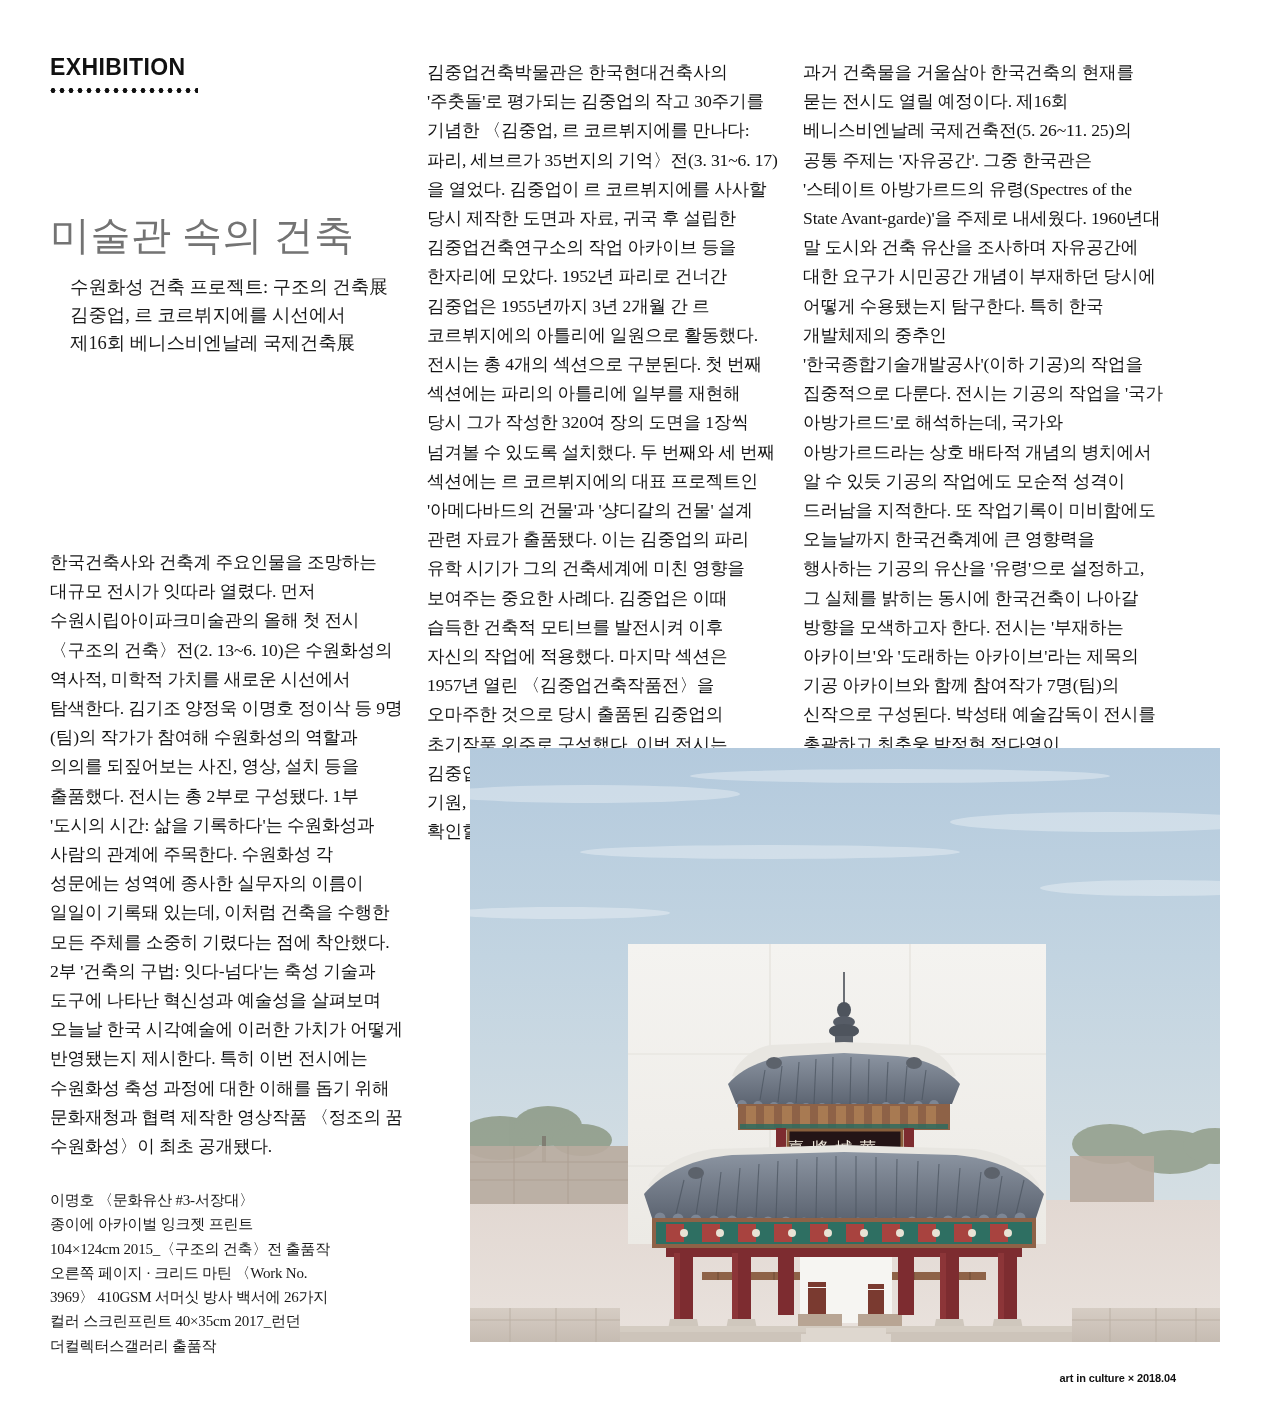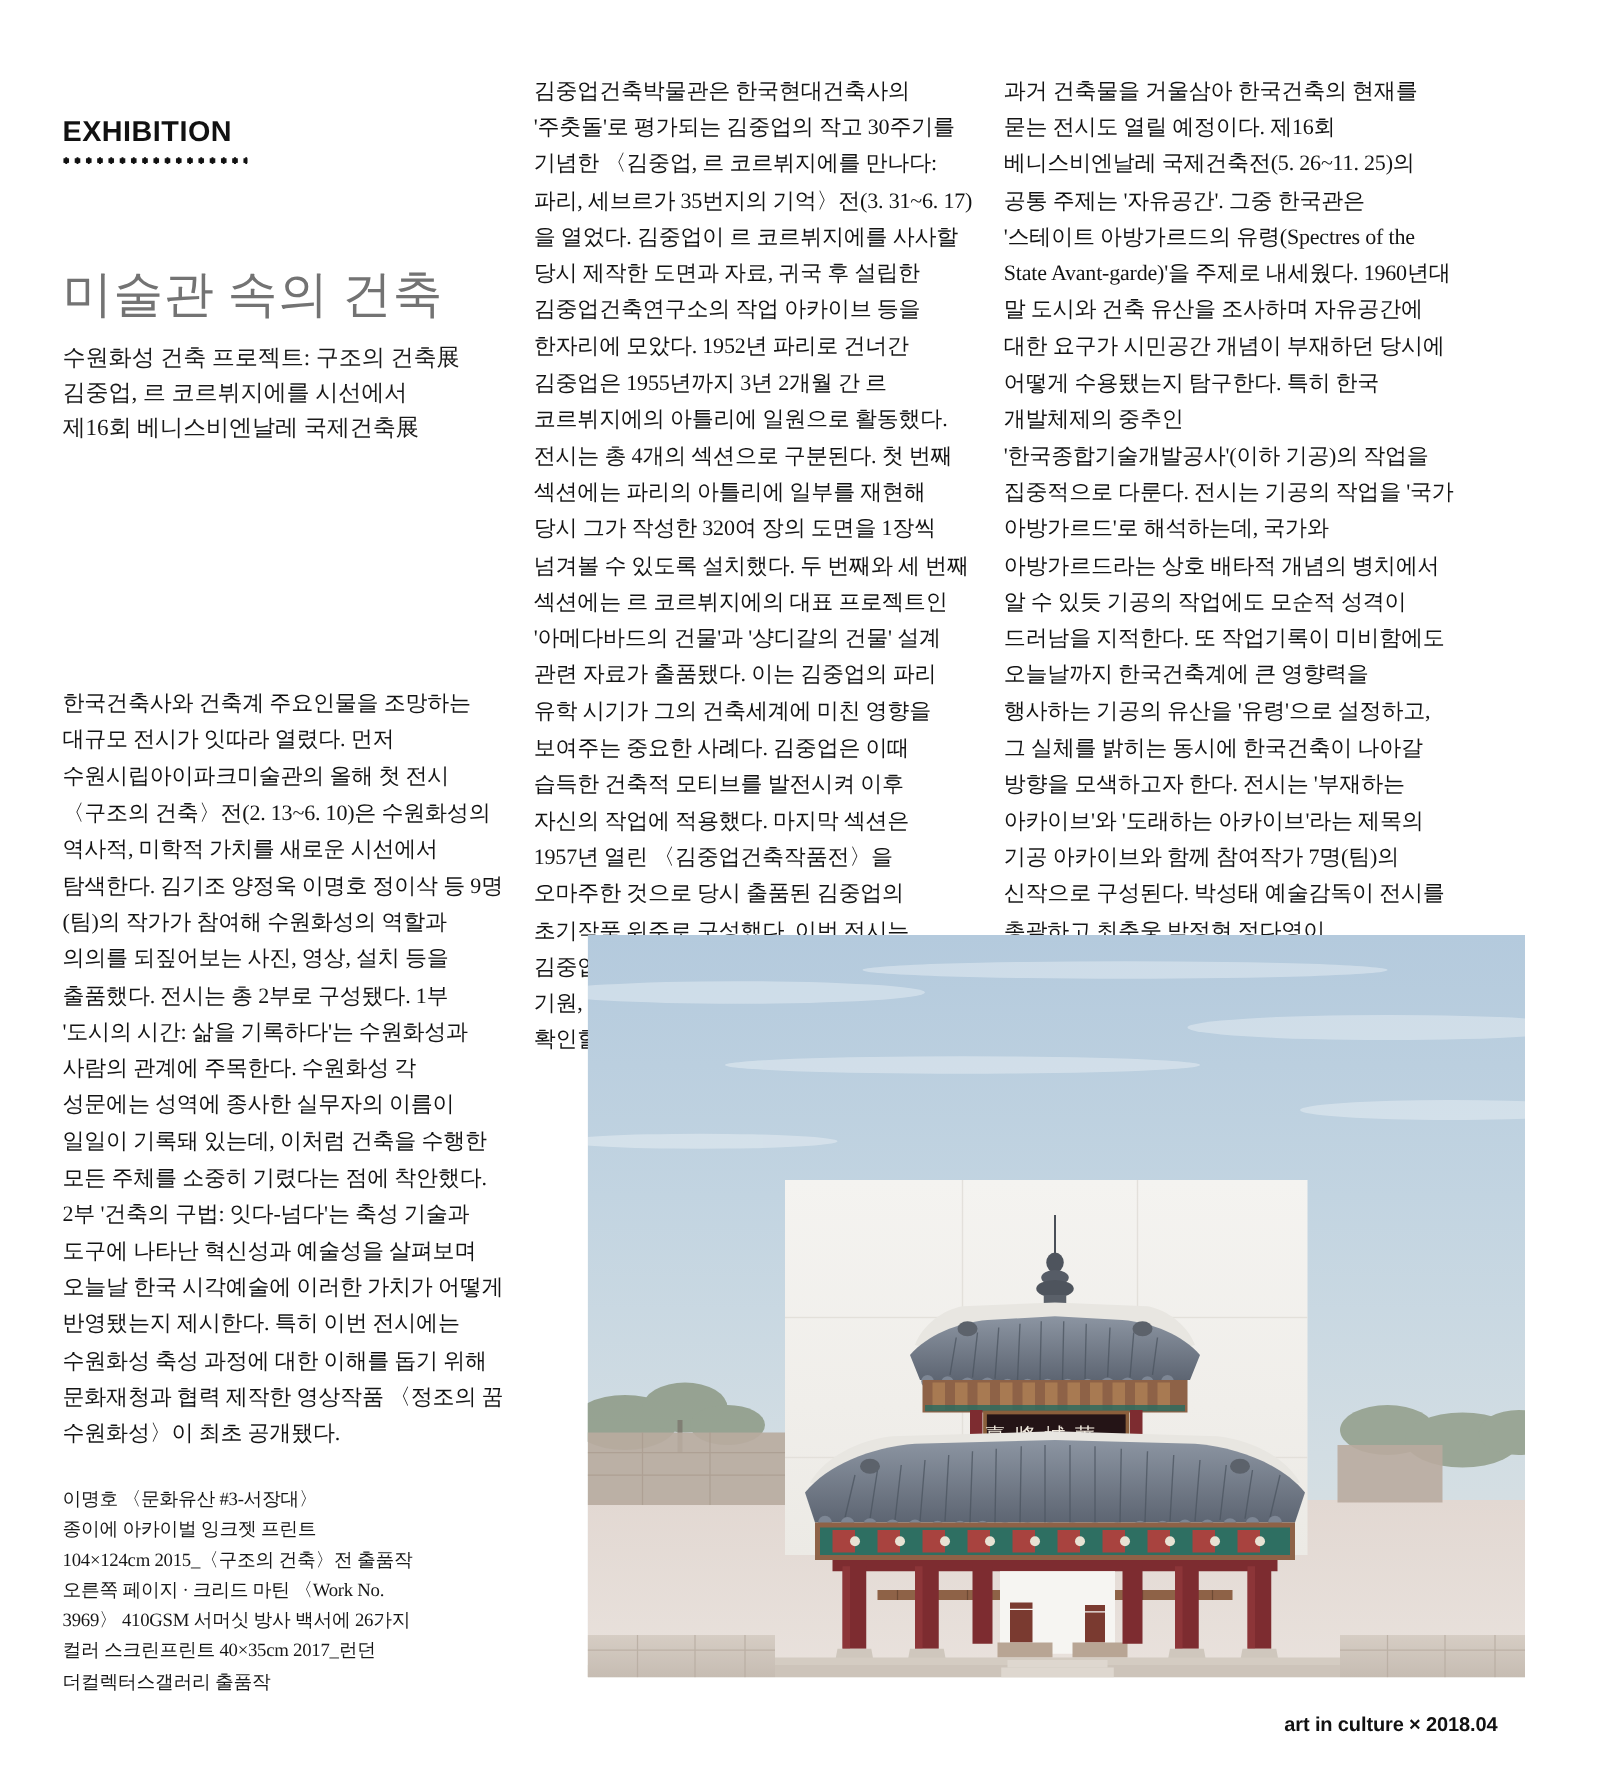--- a/index.html
+++ b/index.html
@@ -15,21 +15,20 @@
     color: #141414;
     overflow: hidden;
   }
 
   
   #kicker-block {
     position: absolute;
     left: 50px;
     top: 56px;
     width: 340px;
-    margin-top: 38px;
   }
   #kicker-label {
     font-family: "Liberation Sans", sans-serif;
     font-weight: bold;
     font-size: 23px;
     letter-spacing: 0.4px;
     line-height: 1.0;
     color: #111111;
   }
   #kicker-dots {
@@ -54,20 +53,21 @@
     font-weight: 400;
     letter-spacing: 0.5px;
     color: #737373;
     margin: 0 0 14px 0;
   }
   .subtitle-line {
     font-size: 18.5px;
     line-height: 1.52;
     color: #1a1a1a;
     letter-spacing: -0.1px;
+    margin-left: 20px;
   }
 
   
   .col {
     position: absolute;
     font-size: 17.6px;
     line-height: 1.66;
     color: #141414;
     letter-spacing: -0.15px;
     text-align: left;
@@ -132,25 +132,25 @@
     left: 50px;
     top: 1444px;
     font-family: "Liberation Sans", sans-serif;
     font-weight: bold;
     font-size: 16.5px;
     color: #111111;
     letter-spacing: 0px;
   }
   #footer-brand {
     position: absolute;
-    right: 82px;
+    right: 104px;
     top: 1372px;
     font-family: "Liberation Sans", sans-serif;
     font-weight: bold;
-    font-size: 16px;
+    font-size: 11px;
     color: #111111;
     letter-spacing: -0.1px;
     white-space: nowrap;
     margin-left: 17px;
   }
 </style>
 </head>
 <body>
 
 <div id="kicker-block">

